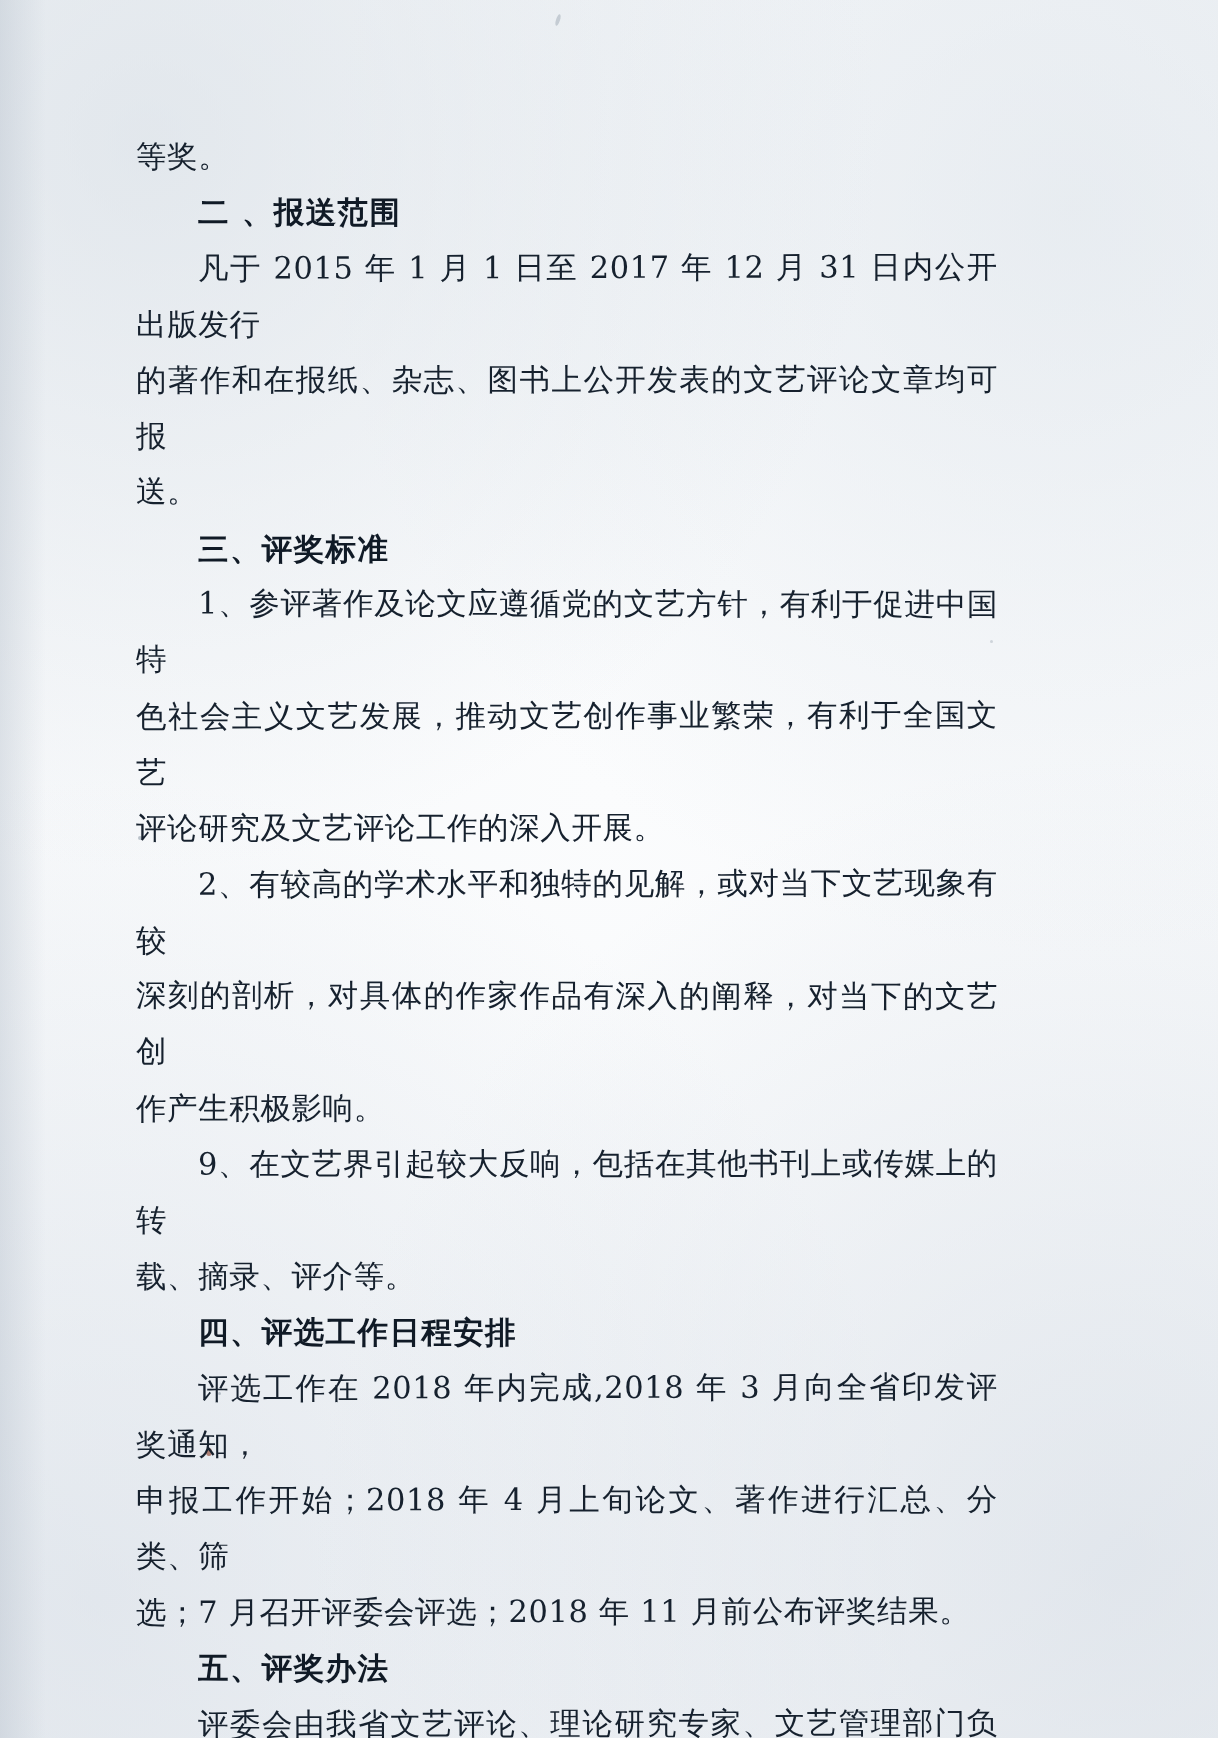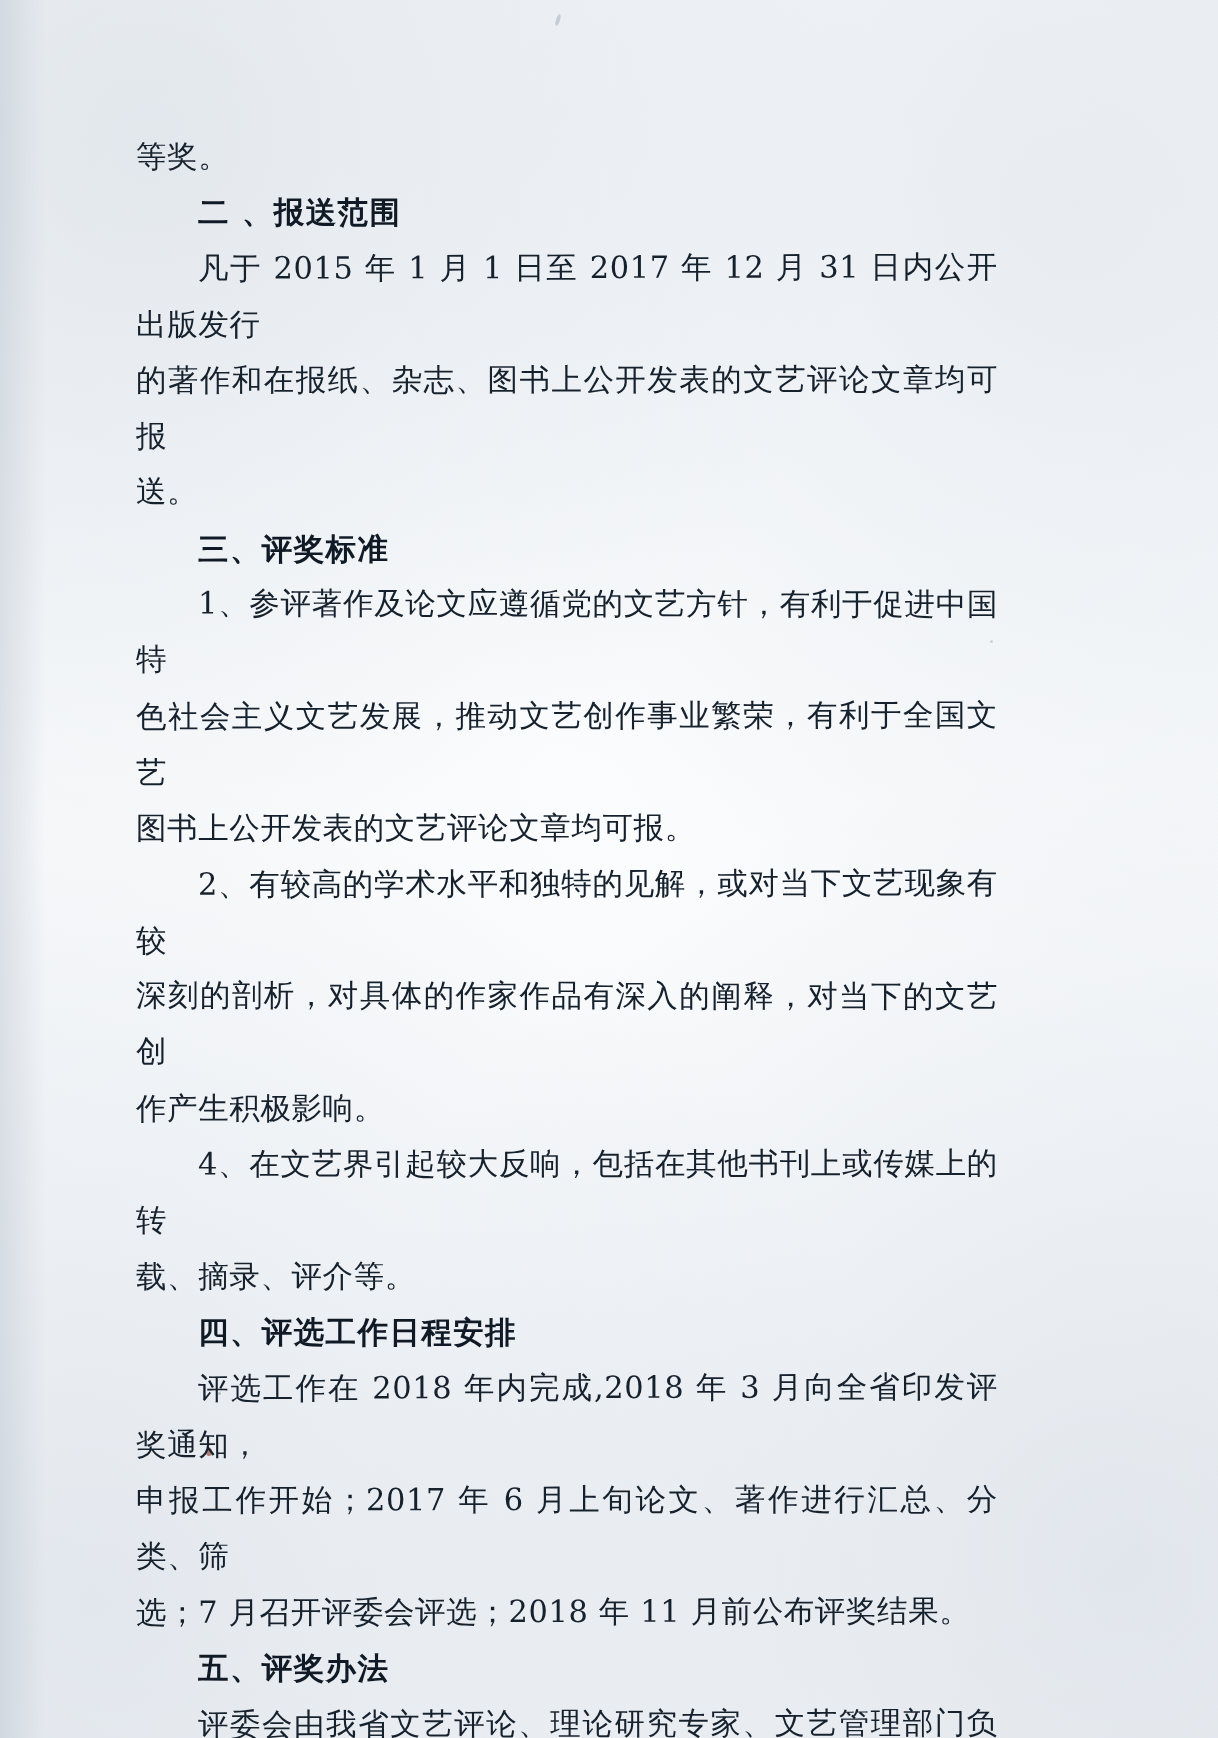--- a/index.html
+++ b/index.html
@@ -108,31 +108,31 @@
     <p class="cont t1">等奖。</p>
 
     <p class="heading t2">二 、报送范围</p>
     <p class="para t1">凡于 2015 年 1 月 1 日至 2017 年 12 月 31 日内公开出版发行</p>
     <p class="cont t3">的著作和在报纸、杂志、图书上公开发表的文艺评论文章均可报</p>
     <p class="cont t2">送。</p>
 
     <p class="heading t1">三、评奖标准</p>
     <p class="para t2">1、参评著作及论文应遵循党的文艺方针，有利于促进中国特</p>
     <p class="cont t1">色社会主义文艺发展，推动文艺创作事业繁荣，有利于全国文艺</p>
-    <p class="cont t3">图书上公开发表的文艺评论文章均可报。</p>
+    <p class="cont t3">评论研究及文艺评论工作的深入开展。</p>
 
     <p class="para t1">2、有较高的学术水平和独特的见解，或对当下文艺现象有较</p>
     <p class="cont t2">深刻的剖析，对具体的作家作品有深入的阐释，对当下的文艺创</p>
     <p class="cont t1">作产生积极影响。</p>
 
-    <p class="para t3">4、在文艺界引起较大反响，包括在其他书刊上或传媒上的转</p>
+    <p class="para t3">9、在文艺界引起较大反响，包括在其他书刊上或传媒上的转</p>
     <p class="cont t1">载、摘录、评介等。</p>
 
     <p class="heading t2">四、评选工作日程安排</p>
     <p class="para t1">评选工作在 2018 年内完成,2018 年 3 月向全省印发评奖通知，</p>
-    <p class="cont t3">申报工作开始；2017 年 6 月上旬论文、著作进行汇总、分类、筛</p>
+    <p class="cont t3">申报工作开始；2018 年 4 月上旬论文、著作进行汇总、分类、筛</p>
     <p class="cont t1">选；7 月召开评委会评选；2018 年 11 月前公布评奖结果。</p>
 
     <p class="heading t2">五、评奖办法</p>
     <p class="para t1">评委会由我省文艺评论、理论研究专家、文艺管理部门负责</p>
 
   </div>
 </div>
 
 </body></html>

